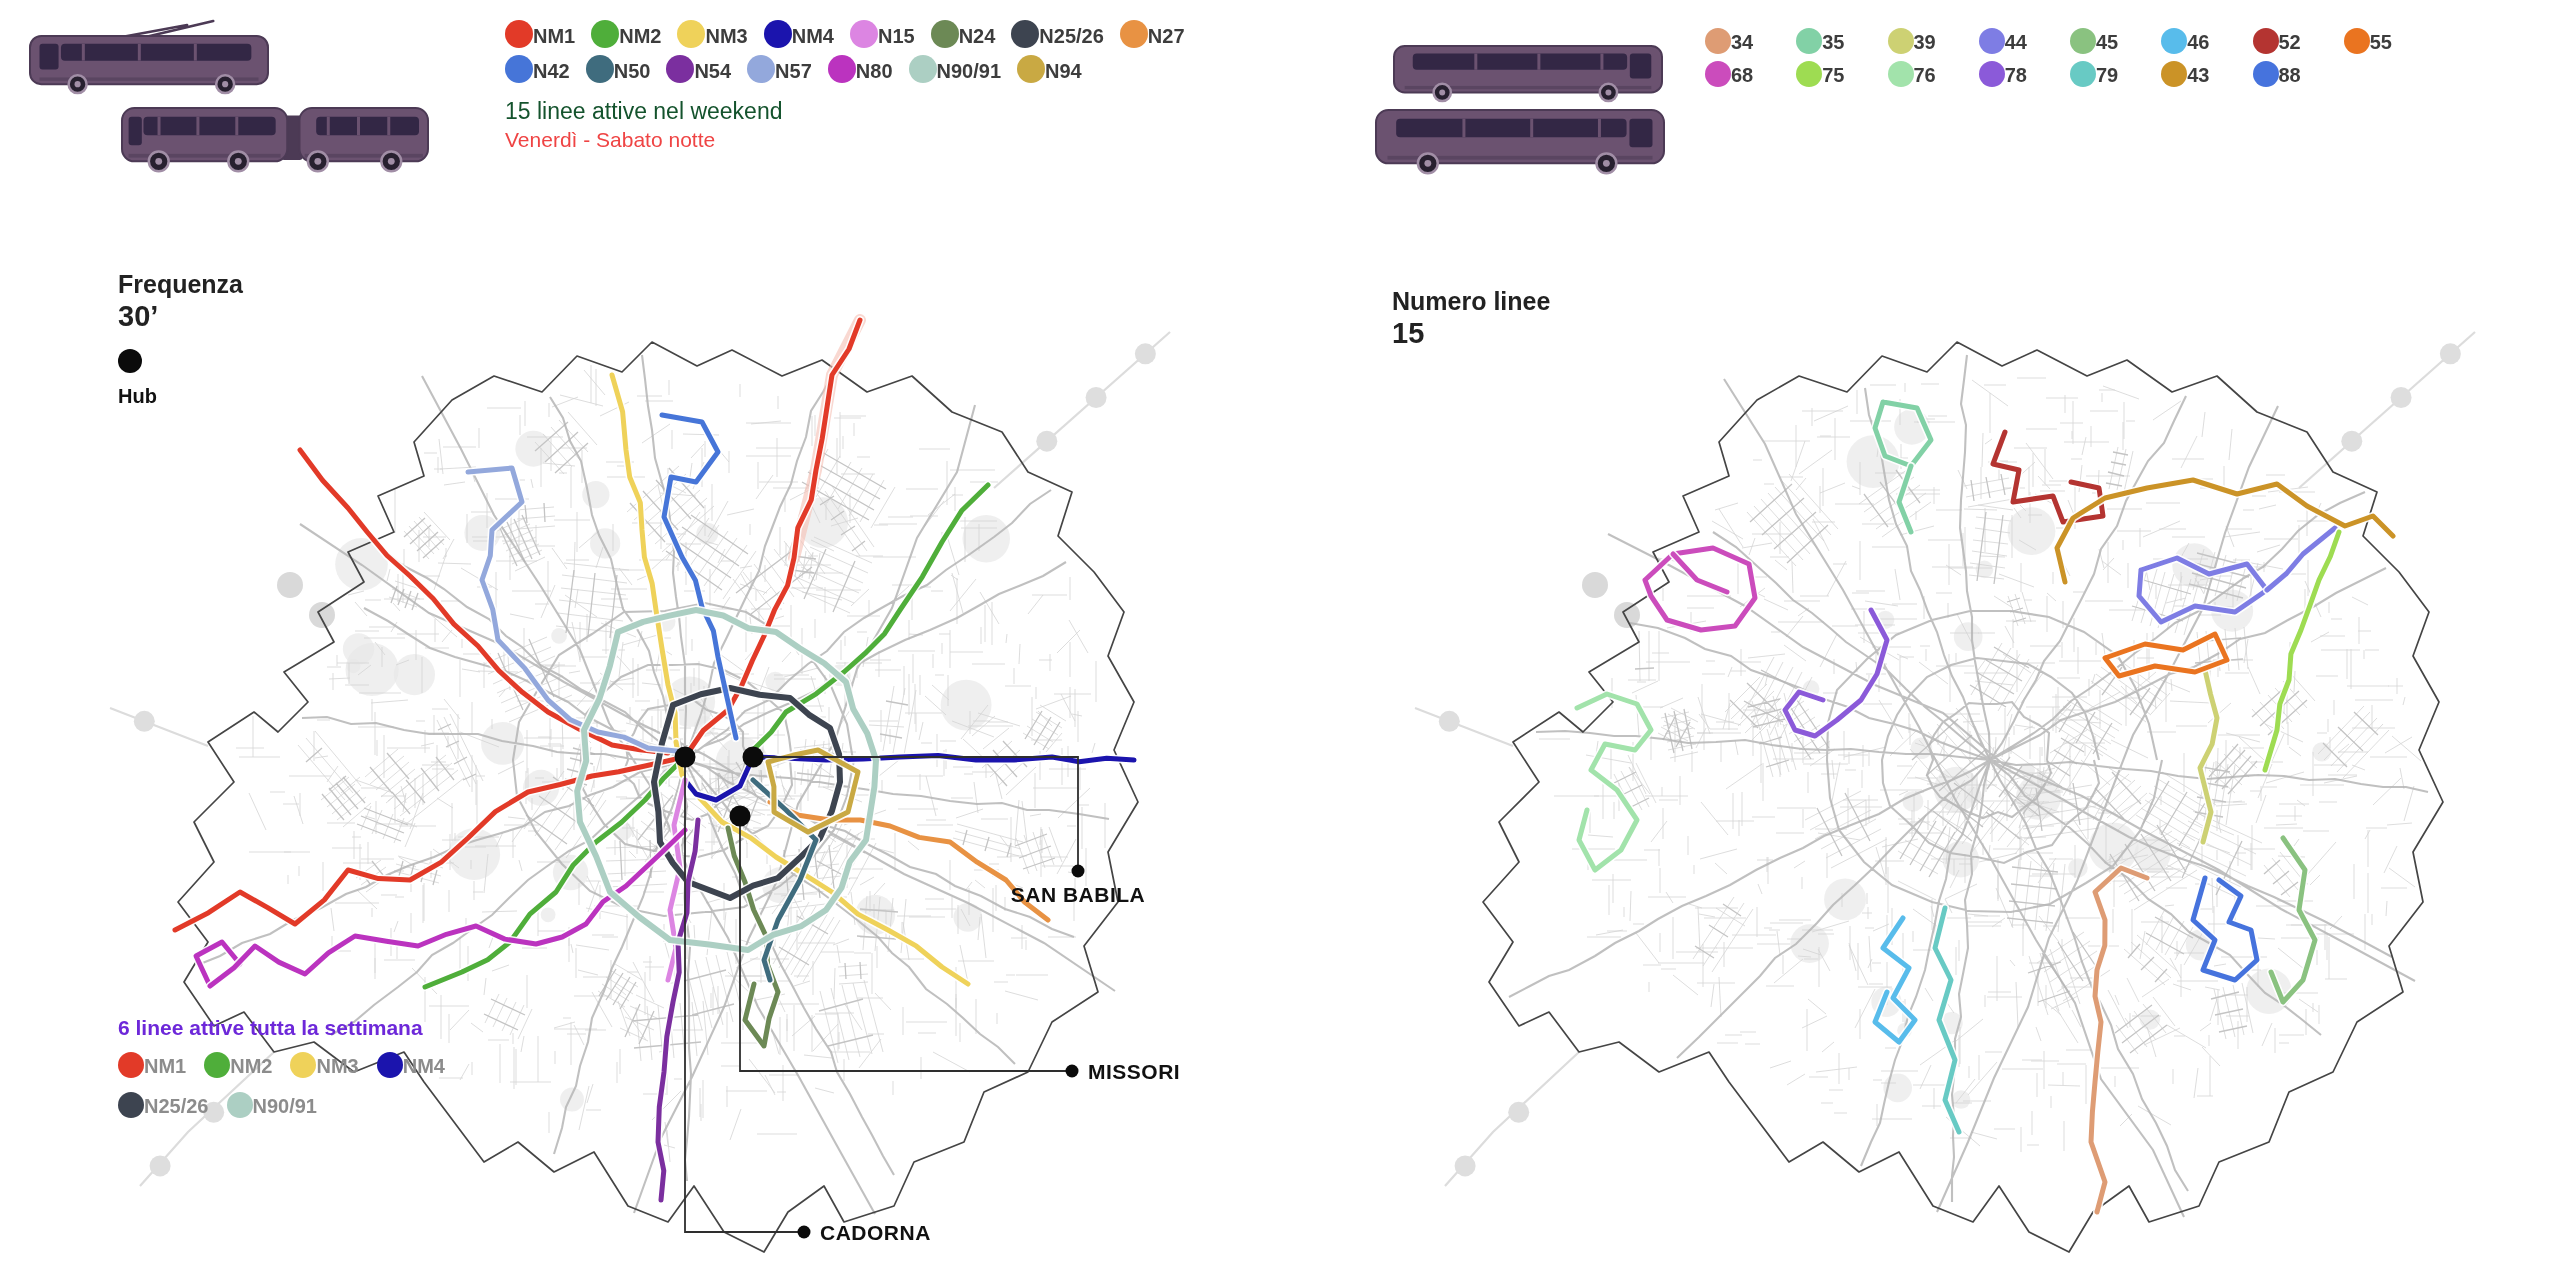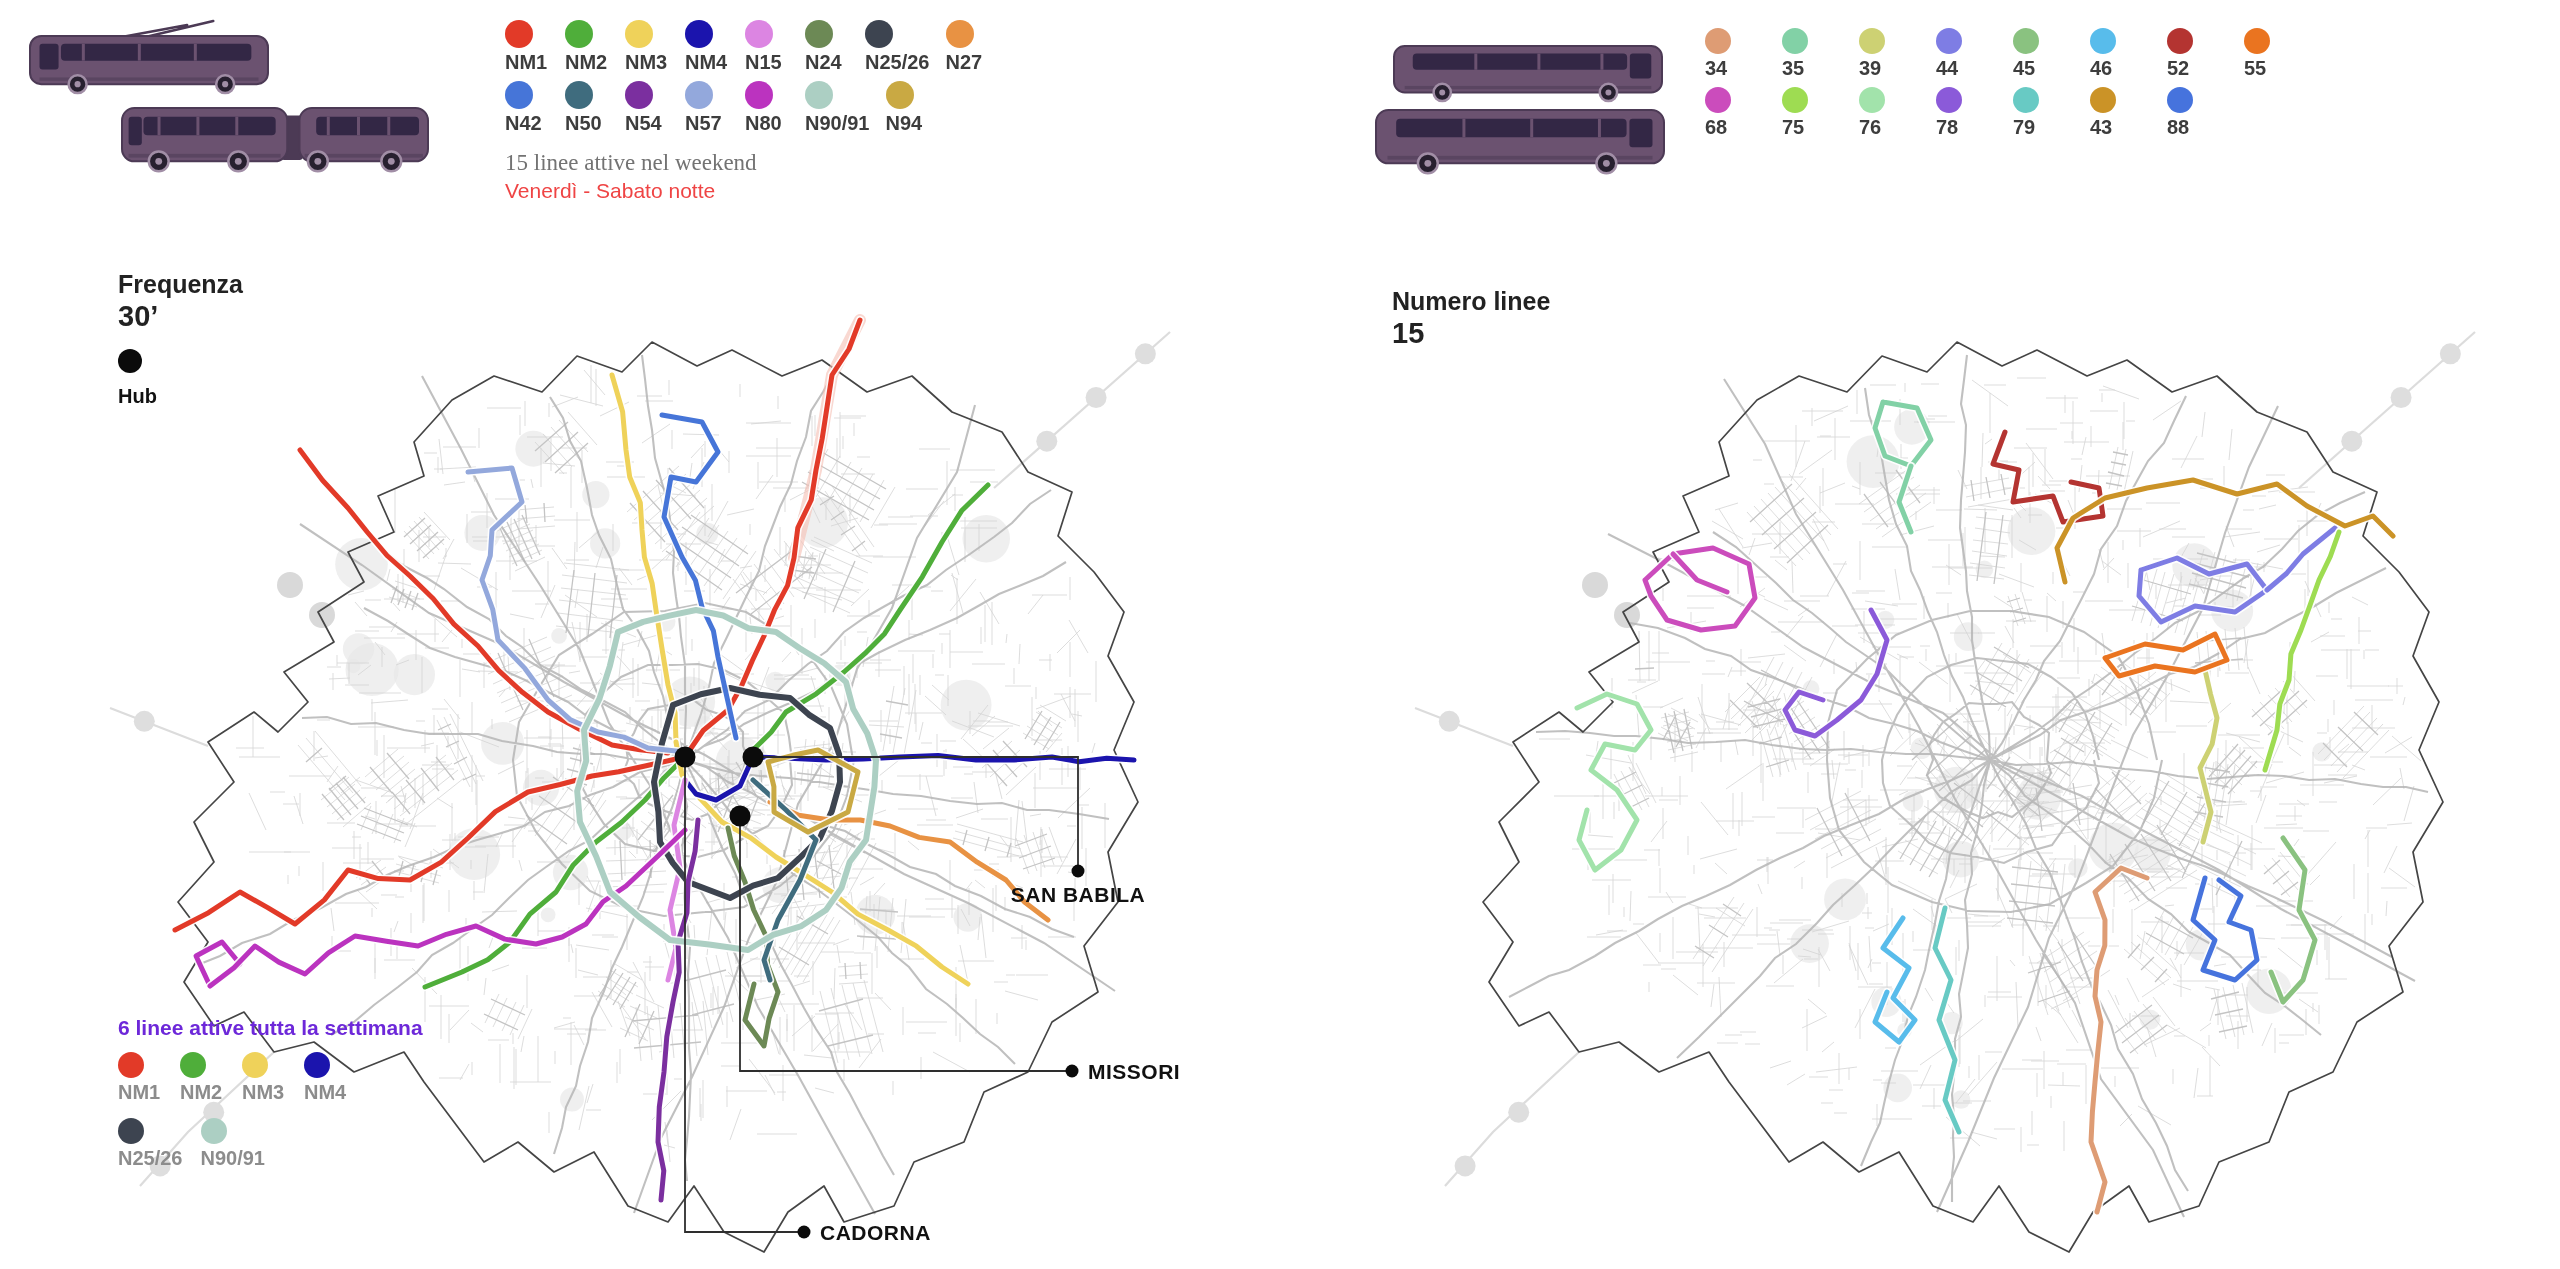--- a/index.html
+++ b/index.html
@@ -3,28 +3,28 @@
 <meta charset="utf-8">
 <style>
   html,body{margin:0;padding:0;background:#fff;}
   .canvas{position:relative;width:2560px;height:1269px;background:#ffffff;overflow:hidden;
           font-family:"Liberation Sans",sans-serif;color:#2b2b2b;}
   svg{display:block;overflow:visible;}
   .abs{position:absolute;}
   
   .legend-block{display:flex;flex-direction:column;}
   .dot-row{display:flex;gap:16px;margin-bottom:7px;align-items:flex-start;}
-  .dot-item{display:flex;flex-direction:column;align-items:flex-start;min-width:44px;}
+  .dot-item{display:flex;align-items:flex-end;min-width:44px;}
   .dot{width:28px;height:28px;border-radius:50%;display:block;}
   .dot-label{font-size:20px;font-weight:700;color:#3d3d3d;margin-top:3px;white-space:nowrap;}
   .dot-label.gray{color:#8c8c8c;}
   .right-legend .dot-row{gap:28px;}
   .right-legend .dot{width:26px;height:26px;}
   .right-legend .dot-item{min-width:34px;margin-left:15px;}
-  .note-title{font-size:23px;color:#737373;margin-top:8px;font-family:Liberation Serif, serif;}
+  .note-title{font-size:23px;color:#14532d;margin-top:8px;}
   .note-sub{font-size:21px;color:#ef4444;margin-top:3px;}
   
   .map-title{font-size:25px;font-weight:700;color:#222;line-height:1.25;}
   .map-value{font-size:29px;font-weight:700;color:#222;}
   .hub-dot{width:24px;height:24px;border-radius:50%;background:#0b0b0b;margin-top:16px;}
   .hub-label{font-size:20px;font-weight:700;color:#111;margin-top:12px;}
   .week-title{font-size:21px;font-weight:700;color:#6d28d9;margin-bottom:12px;}
   .week-block .dot{width:26px;height:26px;}
   .week-block .dot-row{gap:18px;margin-bottom:14px;}
 </style>

